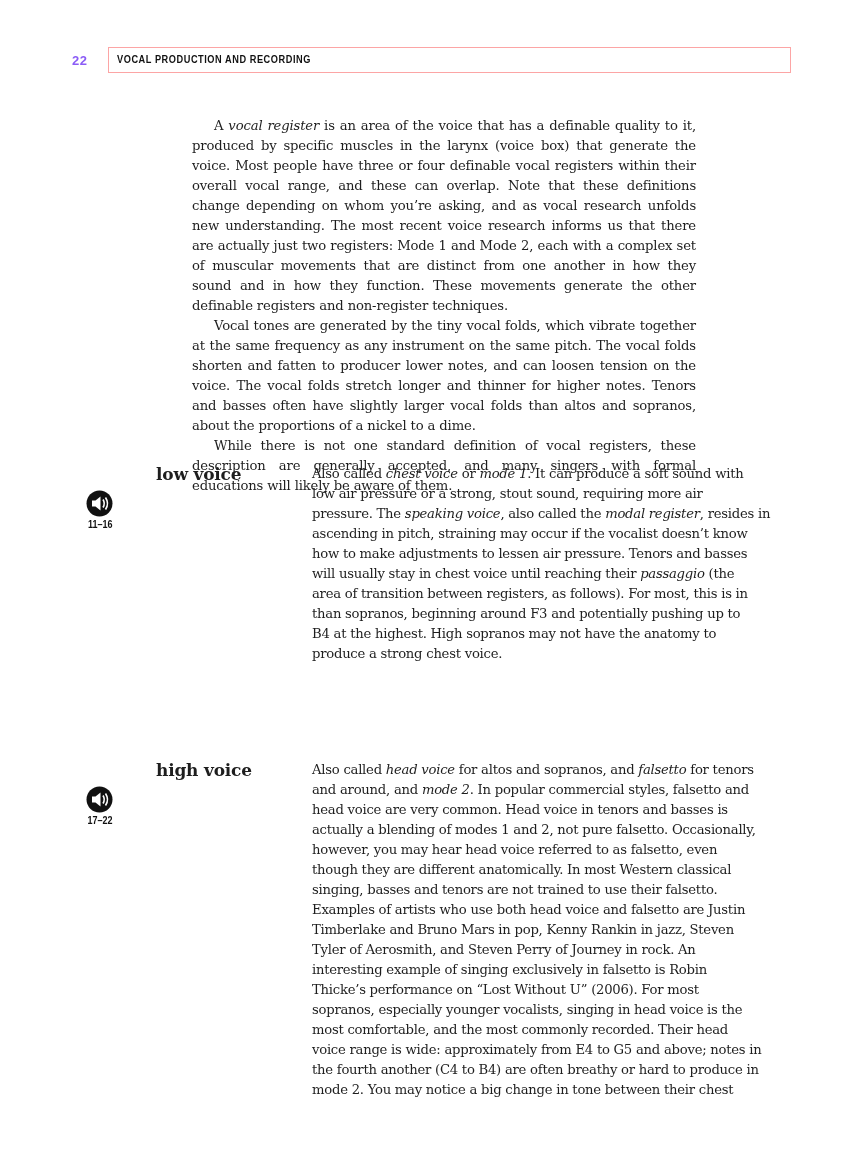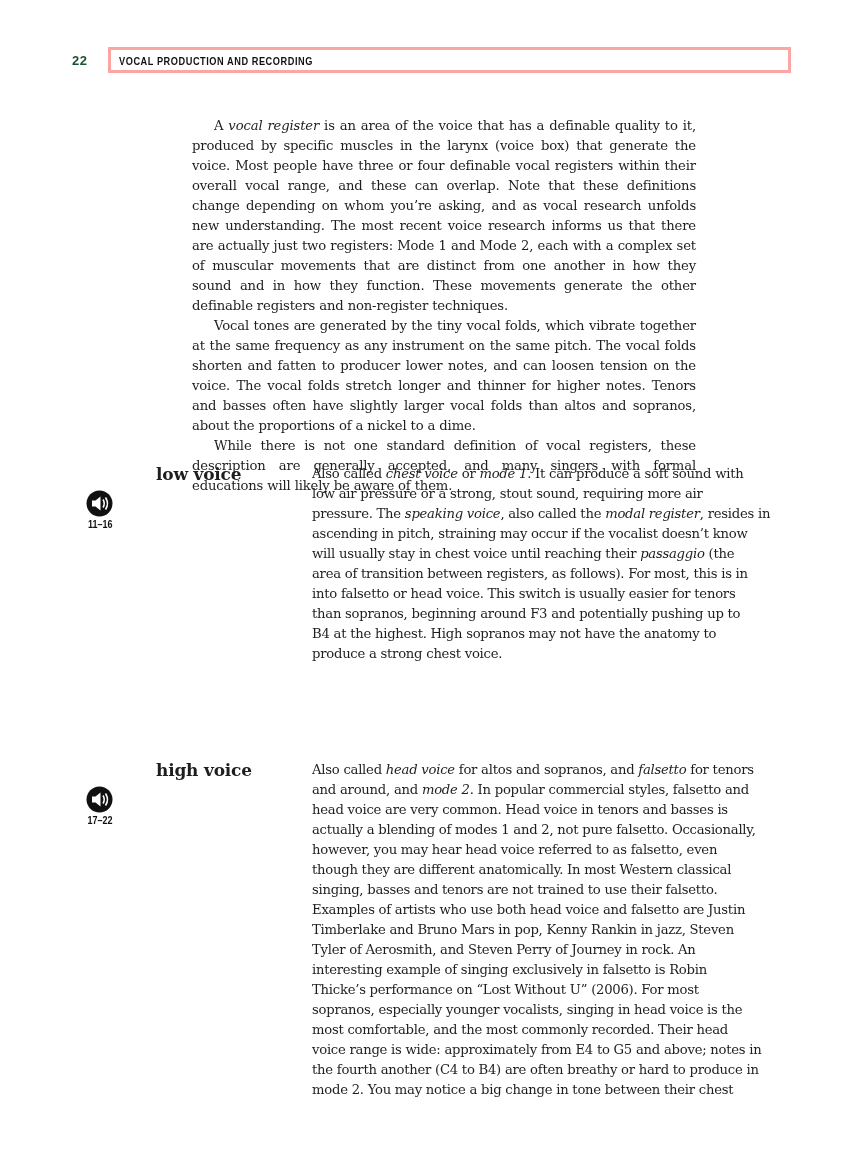--- a/index.html
+++ b/index.html
@@ -1,24 +1,24 @@
 <!DOCTYPE html>
 <html><head>
 <meta charset="utf-8">
 <style>
   html, body { margin: 0; padding: 0; background: #ffffff; }
   body { width: 864px; height: 1152px; position: relative; overflow: hidden; color: #1e1e1e; }
   .page-number {
     position: absolute; left: 72px; top: 53px;
     font-family: "Liberation Sans", sans-serif; font-weight: bold; font-size: 13px;
-    letter-spacing: 0.5px; color: #14532d;
+    letter-spacing: 0.5px; color: #8b5cf6;
   }
   .running-head {
     position: absolute; left: 108px; top: 47px; width: 683px; height: 26px;
-    border: 3px solid #fca5a5; box-sizing: border-box;
+    border: 1px solid #fca5a5; box-sizing: border-box;
   }
   .running-head span {
     position: absolute; left: 8px; top: 6px;
     font-family: "Liberation Sans", sans-serif; font-weight: bold; font-size: 10px;
     letter-spacing: 0.6px; color: #111; transform: scaleX(0.92); transform-origin: left;
   }
   .body-text {
     position: absolute; left: 192px; top: 116px; width: 504px;
     font-family: "DejaVu Serif", serif; font-size: 13.2px; line-height: 20px;
     text-align: justify; letter-spacing: -0.15px;
@@ -67,23 +67,23 @@
       <path d="M17 9.5 Q19.5 13.5 17 17.5" stroke="#fff" stroke-width="1.6" fill="none"></path>
       <path d="M19.5 7.5 Q23.5 13.5 19.5 19.5" stroke="#fff" stroke-width="1.6" fill="none"></path>
     </svg>
     <div class="track-label">11–16</div>
   </div>
   <div class="definition">
       <div><span>Also called </span><em>chest voice</em><span> or </span><em>mode 1</em><span>. It can produce a soft sound with</span></div>
       <div><span>low air pressure or a strong, stout sound, requiring more air</span></div>
       <div><span>pressure. The </span><em>speaking voice</em><span>, also called the </span><em>modal register</em><span>, resides in</span></div>
       <div><span>ascending in pitch, straining may occur if the vocalist doesn’t know</span></div>
+      <div><span>how to make adjustments to lessen air pressure. Tenors and basses</span></div>
       <div><span>will usually stay in chest voice until reaching their </span><em>passaggio</em><span> (the</span></div>
       <div><span>area of transition between registers, as follows). For most, this is in</span></div>
-      <div><span>into falsetto or head voice. This switch is usually easier for tenors</span></div>
       <div><span>than sopranos, beginning around F3 and potentially pushing up to</span></div>
       <div><span>B4 at the highest. High sopranos may not have the anatomy to</span></div>
       <div><span>produce a strong chest voice.</span></div>
     </div>
 </div>
 
 <div class="entry" style="top:760px;">
   <div class="term">high voice</div>
   <div class="audio-marker" style="top:26px;">
     <svg width="27" height="27" viewBox="0 0 27 27">

